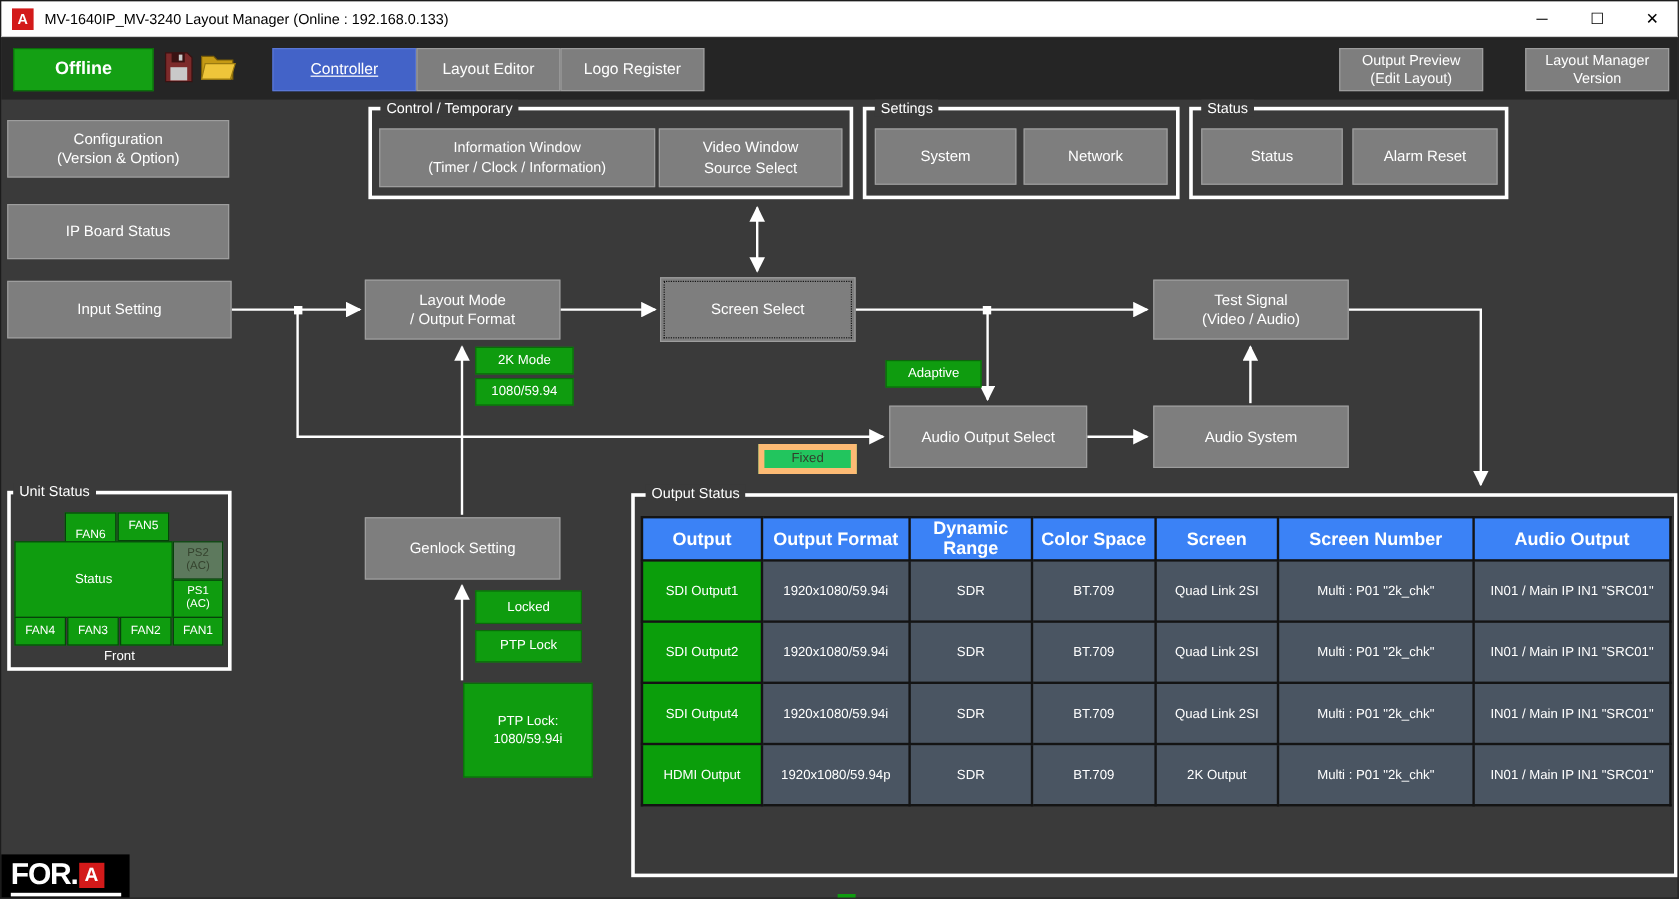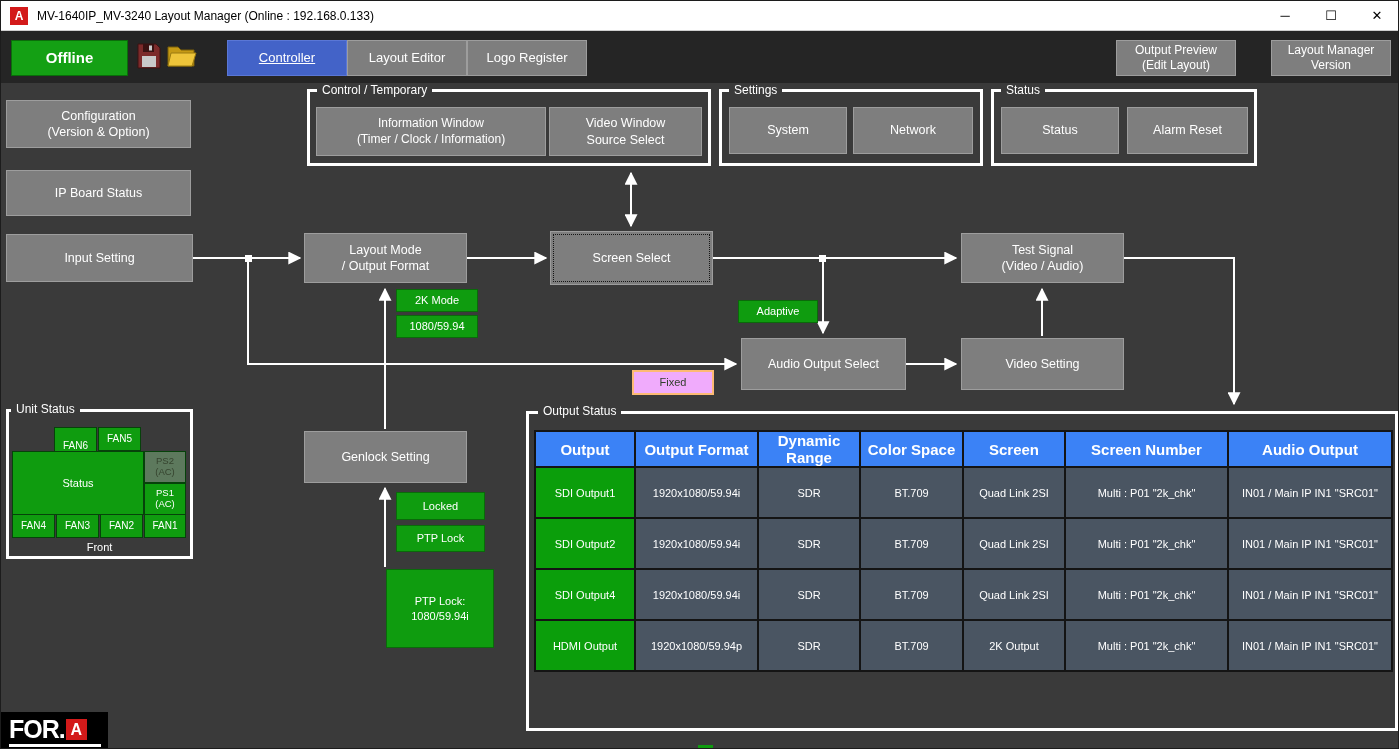--- a/index.html
+++ b/index.html
@@ -31,21 +31,21 @@
   .glabel { position:absolute; font-size:12px; color:#ffffff; background:#3a3a3a; padding:0 5px; line-height:14px; z-index:3; }
 
   .node { position:absolute; display:flex; align-items:center; justify-content:center; text-align:center;
           color:#fff; background:#7e7e7e; border:1px solid #9d9d9d; white-space:pre-line; line-height:1.3;
           font-size:12.5px; z-index:2; }
   .node.sel { outline:1px dotted #151515; outline-offset:-4px; }
 
   .badge { position:absolute; display:flex; align-items:center; justify-content:center; text-align:center;
            font-size:11px; color:#fff; white-space:pre-line; line-height:1.3; z-index:2; }
   .bgreen { background:#0f9c0f; border:1px solid #0a6a0a; }
-  .bdim   { background:#f0abfc; border:2px solid #fdba74; color:#323f2c; }
+  .bdim   { background:#22c55e; border:5px solid #fdba74; color:#323f2c; }
 
   
   .ublock { position:absolute; background:#0f9c0f; border:1px solid #06420a; color:#fff; font-size:10px;
             display:flex; align-items:center; justify-content:center; text-align:center; white-space:pre-line; line-height:1.15; }
   .ublock.dim { background:#5d795d; color:#35432e; }
 
   
   .out-table { border-collapse:collapse; z-index:2; }
   .out-table th { background:#3b82f6; color:#fff; font-size:15px; font-weight:bold; height:22px; border:2px solid #141414; padding:0 2px; }
   .out-table td { background:#4a5562; color:#fff; font-size:11px; text-align:center; height:51px; border:2px solid #141414; padding:0 2px; }
@@ -153,21 +153,21 @@
   <div class="glabel" style="left:1000px; top:82px;">Status</div>
   <div class="node" style="left:1000px; top:106px; width:118px; height:47px;">Status</div>
   <div class="node" style="left:1126px; top:106px; width:121px; height:47px;">Alarm Reset</div>
 
   <div class="node" style="left:303px; top:232px; width:163px; height:50px;">Layout Mode
 / Output Format</div>
   <div class="node sel" style="left:549px; top:230px; width:163px; height:54px;">Screen Select</div>
   <div class="node" style="left:960px; top:232px; width:163px; height:50px;">Test Signal
 (Video / Audio)</div>
   <div class="node" style="left:740px; top:337px; width:165px; height:52px;">Audio Output Select</div>
-  <div class="node" style="left:960px; top:337px; width:163px; height:52px;">Video Setting</div>
+  <div class="node" style="left:960px; top:337px; width:163px; height:52px;">Audio System</div>
   <div class="node" style="left:303px; top:430px; width:163px; height:52px;">Genlock Setting</div>
 
   <div class="badge bgreen" style="left:395px; top:288px; width:82px; height:23px;">2K Mode</div>
   <div class="badge bgreen" style="left:395px; top:314px; width:82px; height:23px;">1080/59.94</div>
   <div class="badge bgreen" style="left:737px; top:299px; width:80px; height:23px;">Adaptive</div>
   <div class="badge bdim" style="left:631px; top:369px; width:82px; height:25px;">Fixed</div>
   <div class="badge bgreen" style="left:395px; top:491px; width:89px; height:28px;">Locked</div>
   <div class="badge bgreen" style="left:395px; top:524px; width:89px; height:27px;">PTP Lock</div>
   <div class="badge bgreen" style="left:385px; top:568px; width:108px; height:79px;">PTP Lock:
 1080/59.94i</div>

